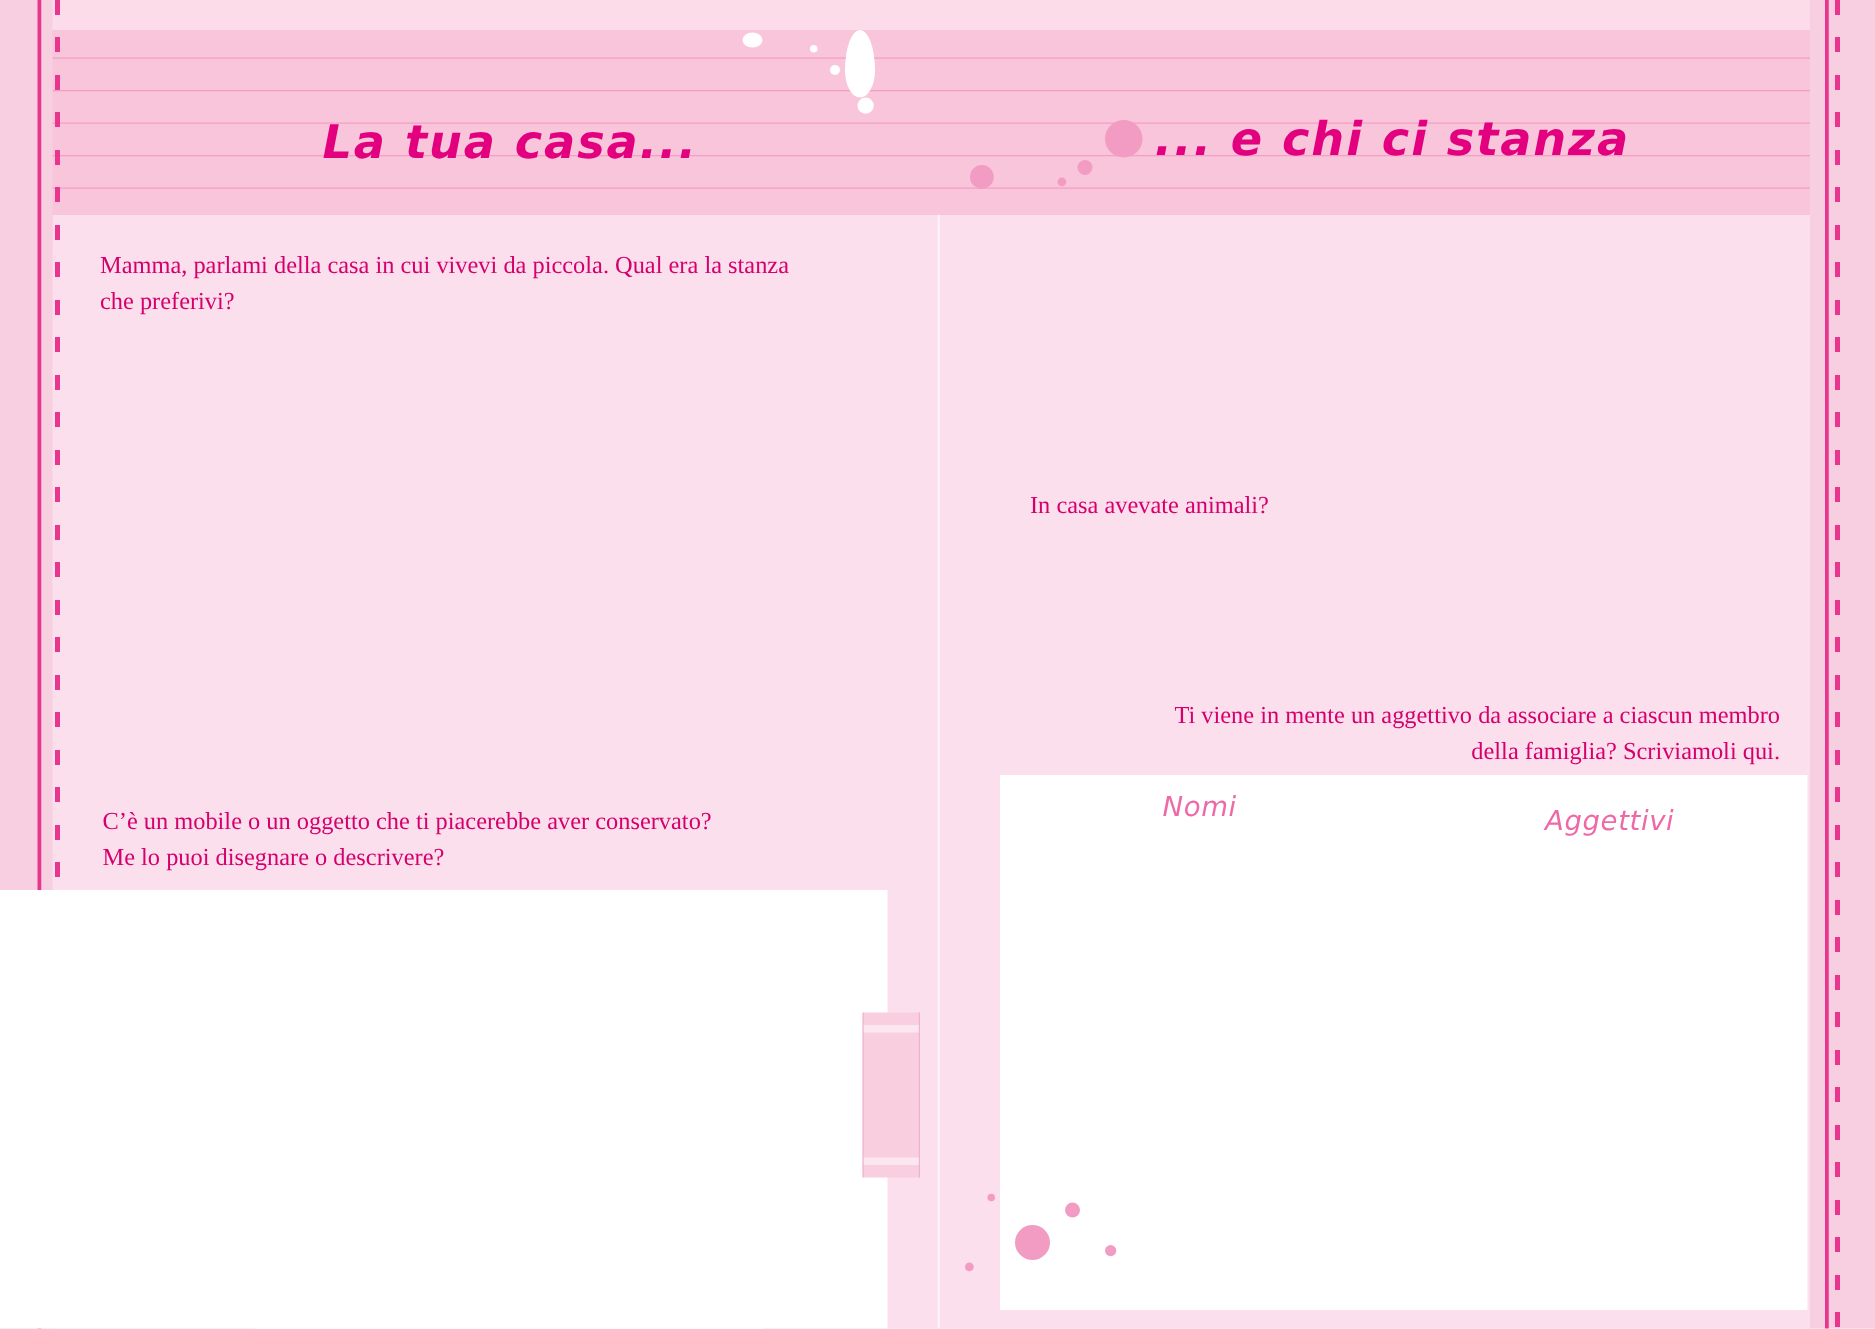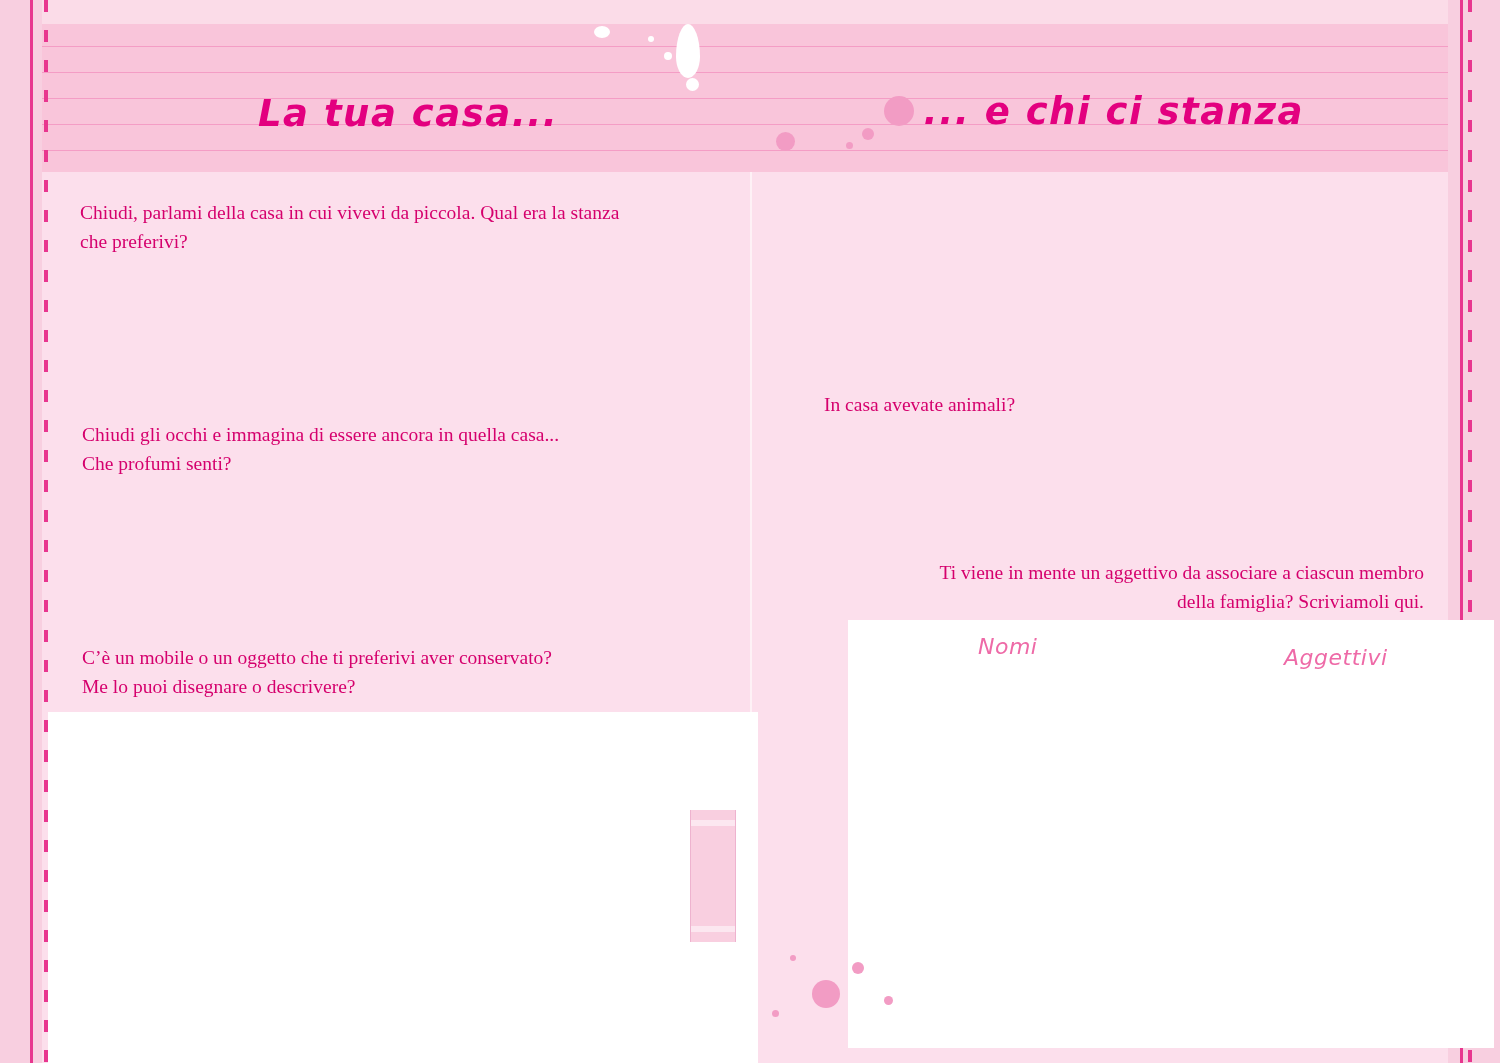--- a/index.html
+++ b/index.html
@@ -104,21 +104,20 @@
     font-family: "Liberation Serif", serif;
     font-size: 19.5px;
     line-height: 29px;
     white-space: pre-line;
   }
 
   
   .writebox {
     position: absolute;
     background: #ffffff;
-    margin-left: 48px;
   }
 
   
   .tape {
     position: absolute;
     left: 690px;
     top: 810px;
     width: 44px;
     height: 132px;
     background: #f9cfe0;
@@ -191,27 +190,25 @@
   <div class="col-divider"></div>
 
   <div class="edge-strip left"></div>
   <div class="edge-line" style="left:30px"></div>
   <div class="perf" style="left:44px"></div>
 
   <div class="edge-strip right"></div>
   <div class="edge-line" style="left:1460px"></div>
   <div class="perf" style="left:1468px"></div>
 
-  <div class="prompt" style="left:80px; top:198px; width:600px;">Chiudi, parlami della casa in cui vivevi da piccola. Qual era la stanza
+  <div class="prompt" style="left:80px; top:198px; width:600px;">Mamma, parlami della casa in cui vivevi da piccola. Qual era la stanza
 che preferivi?</div>
 
-  <div class="prompt" style="left:82px; top:420px; width:600px;">Chiudi gli occhi e immagina di essere ancora in quella casa...
-Che profumi senti?</div>
-
-  <div class="prompt" style="left:82px; top:643px; width:640px;">C’è un mobile o un oggetto che ti preferivi aver conservato?
+
+  <div class="prompt" style="left:82px; top:643px; width:640px;">C’è un mobile o un oggetto che ti piacerebbe aver conservato?
 Me lo puoi disegnare o descrivere?</div>
 
   <div class="writebox" style="left:0px; top:712px; width:710px; height:351px;"></div>
 
   <div class="tape"></div>
 
 
   <div class="prompt" style="left:824px; top:390px; width:600px;">In casa avevate animali?</div>
 
   <div class="prompt" style="left:824px; top:558px; width:600px;text-align:right;">Ti viene in mente un aggettivo da associare a ciascun membro

